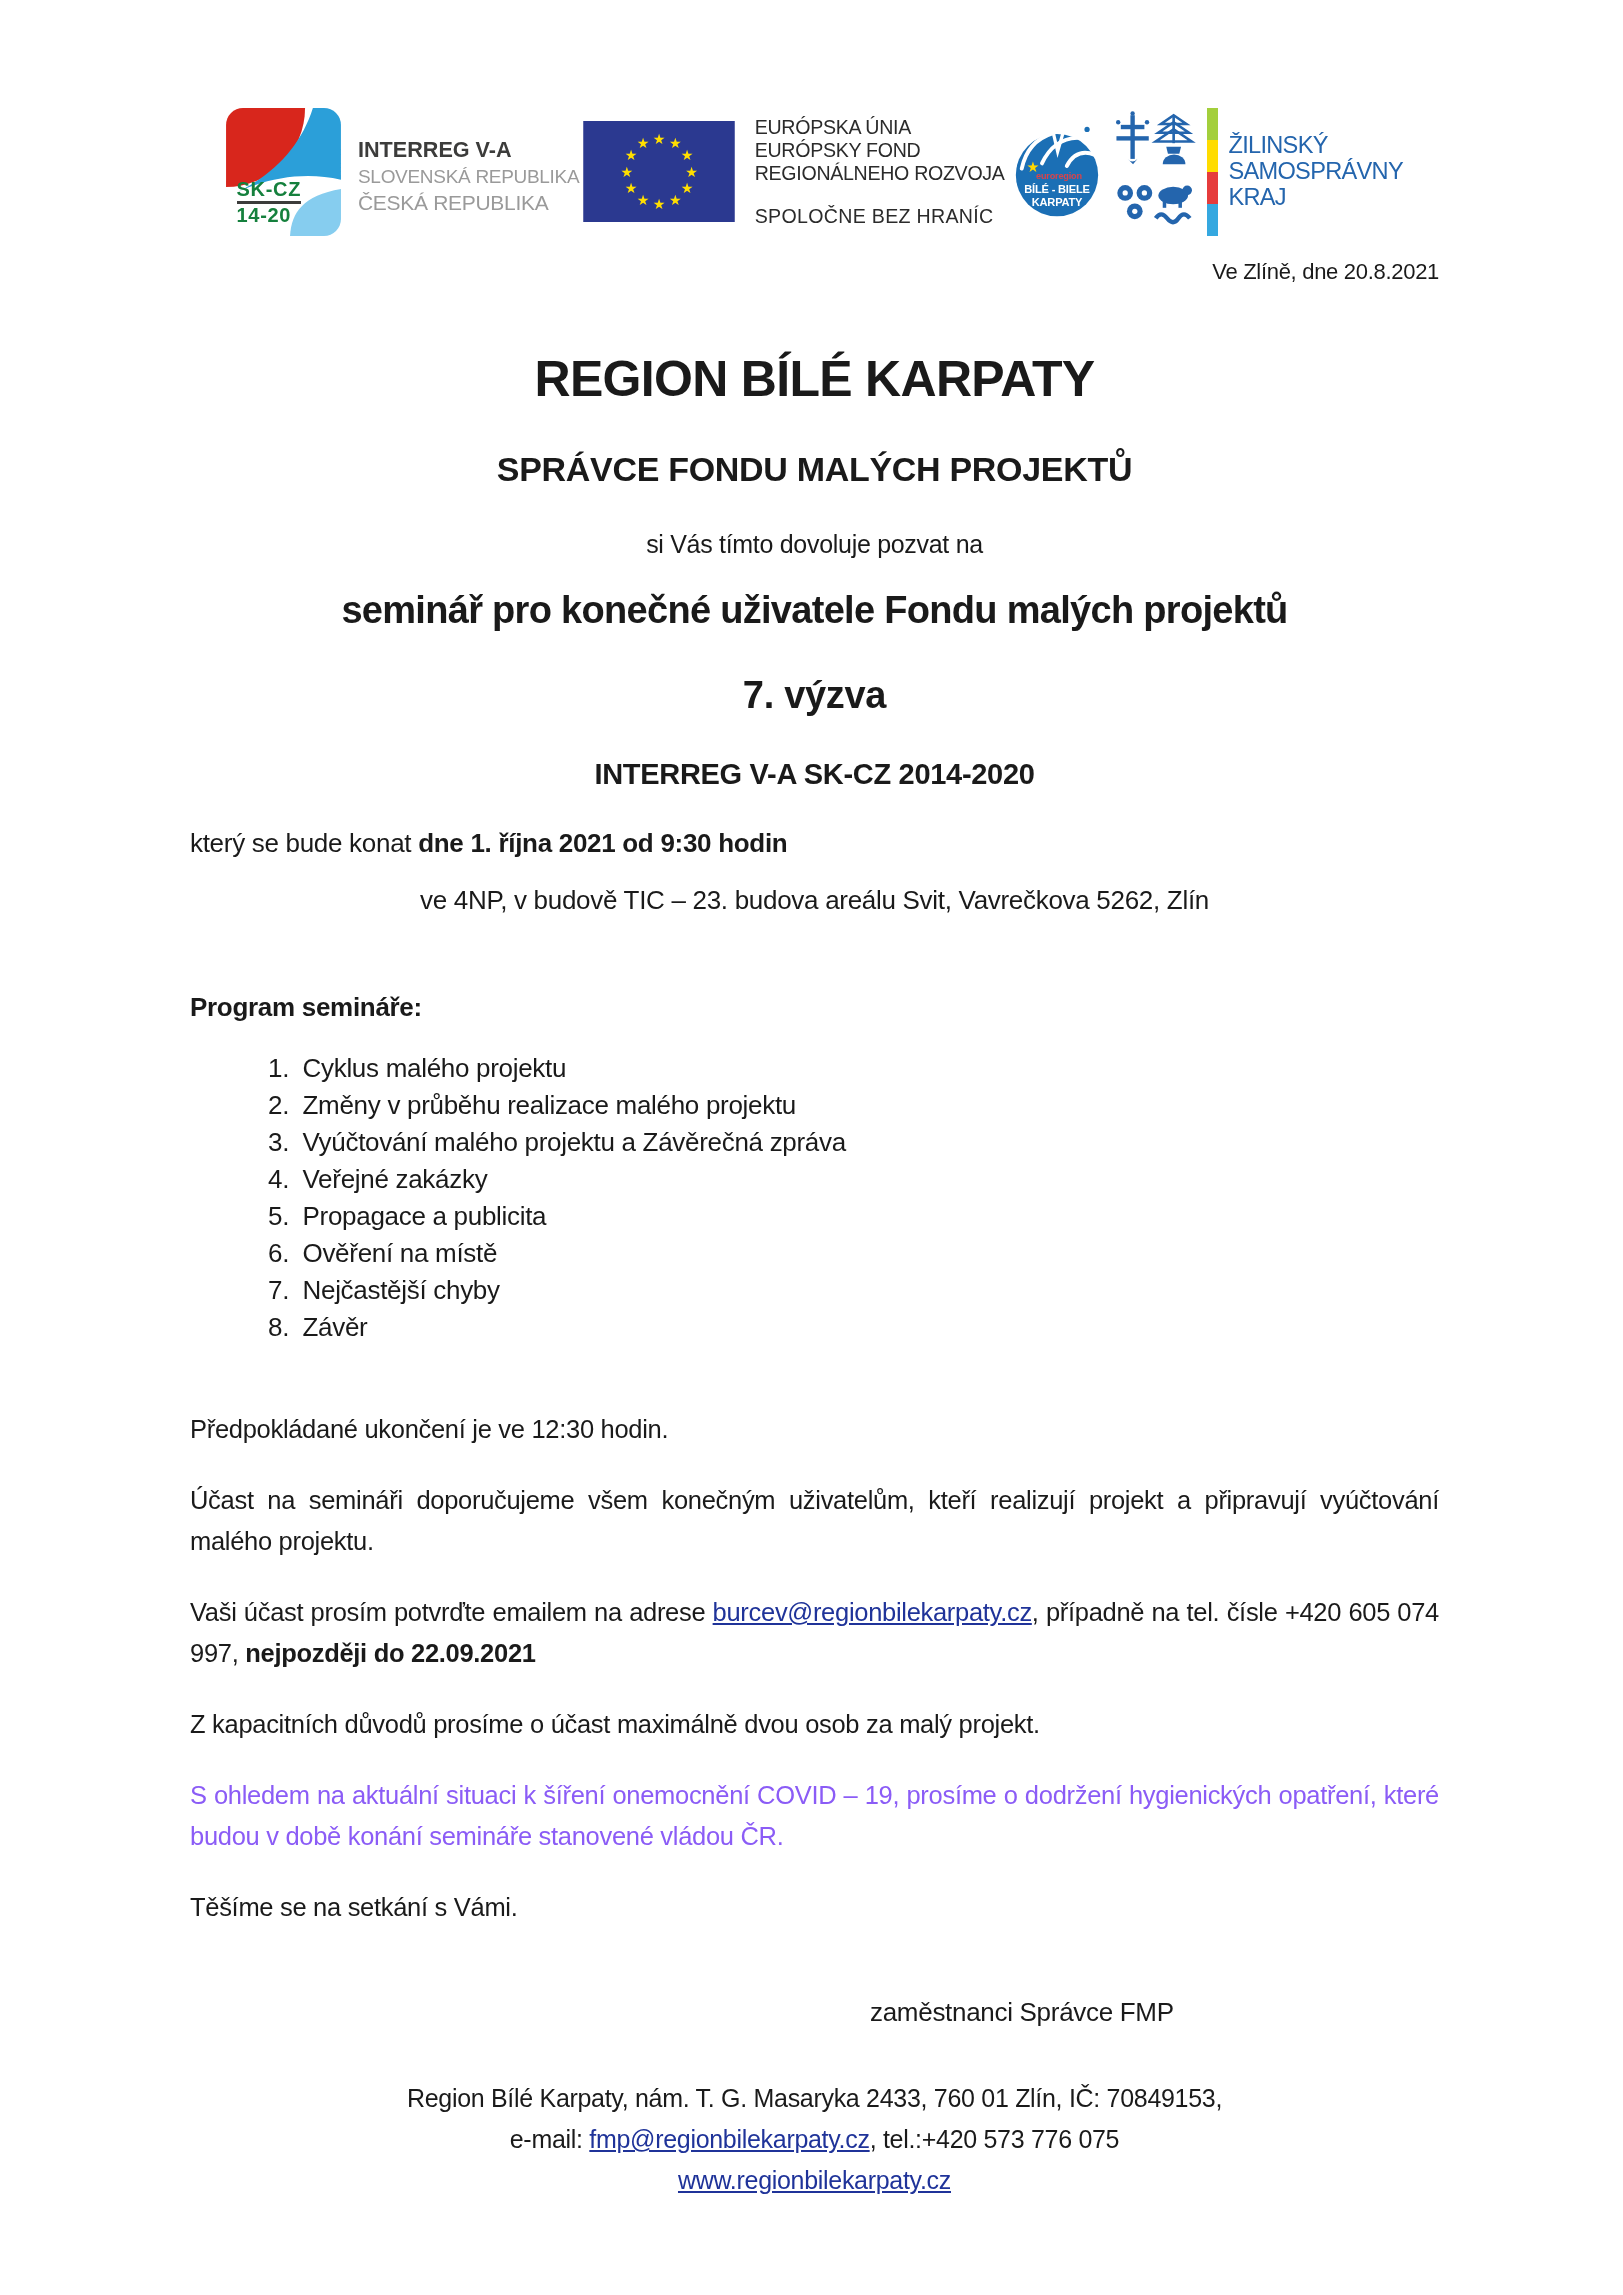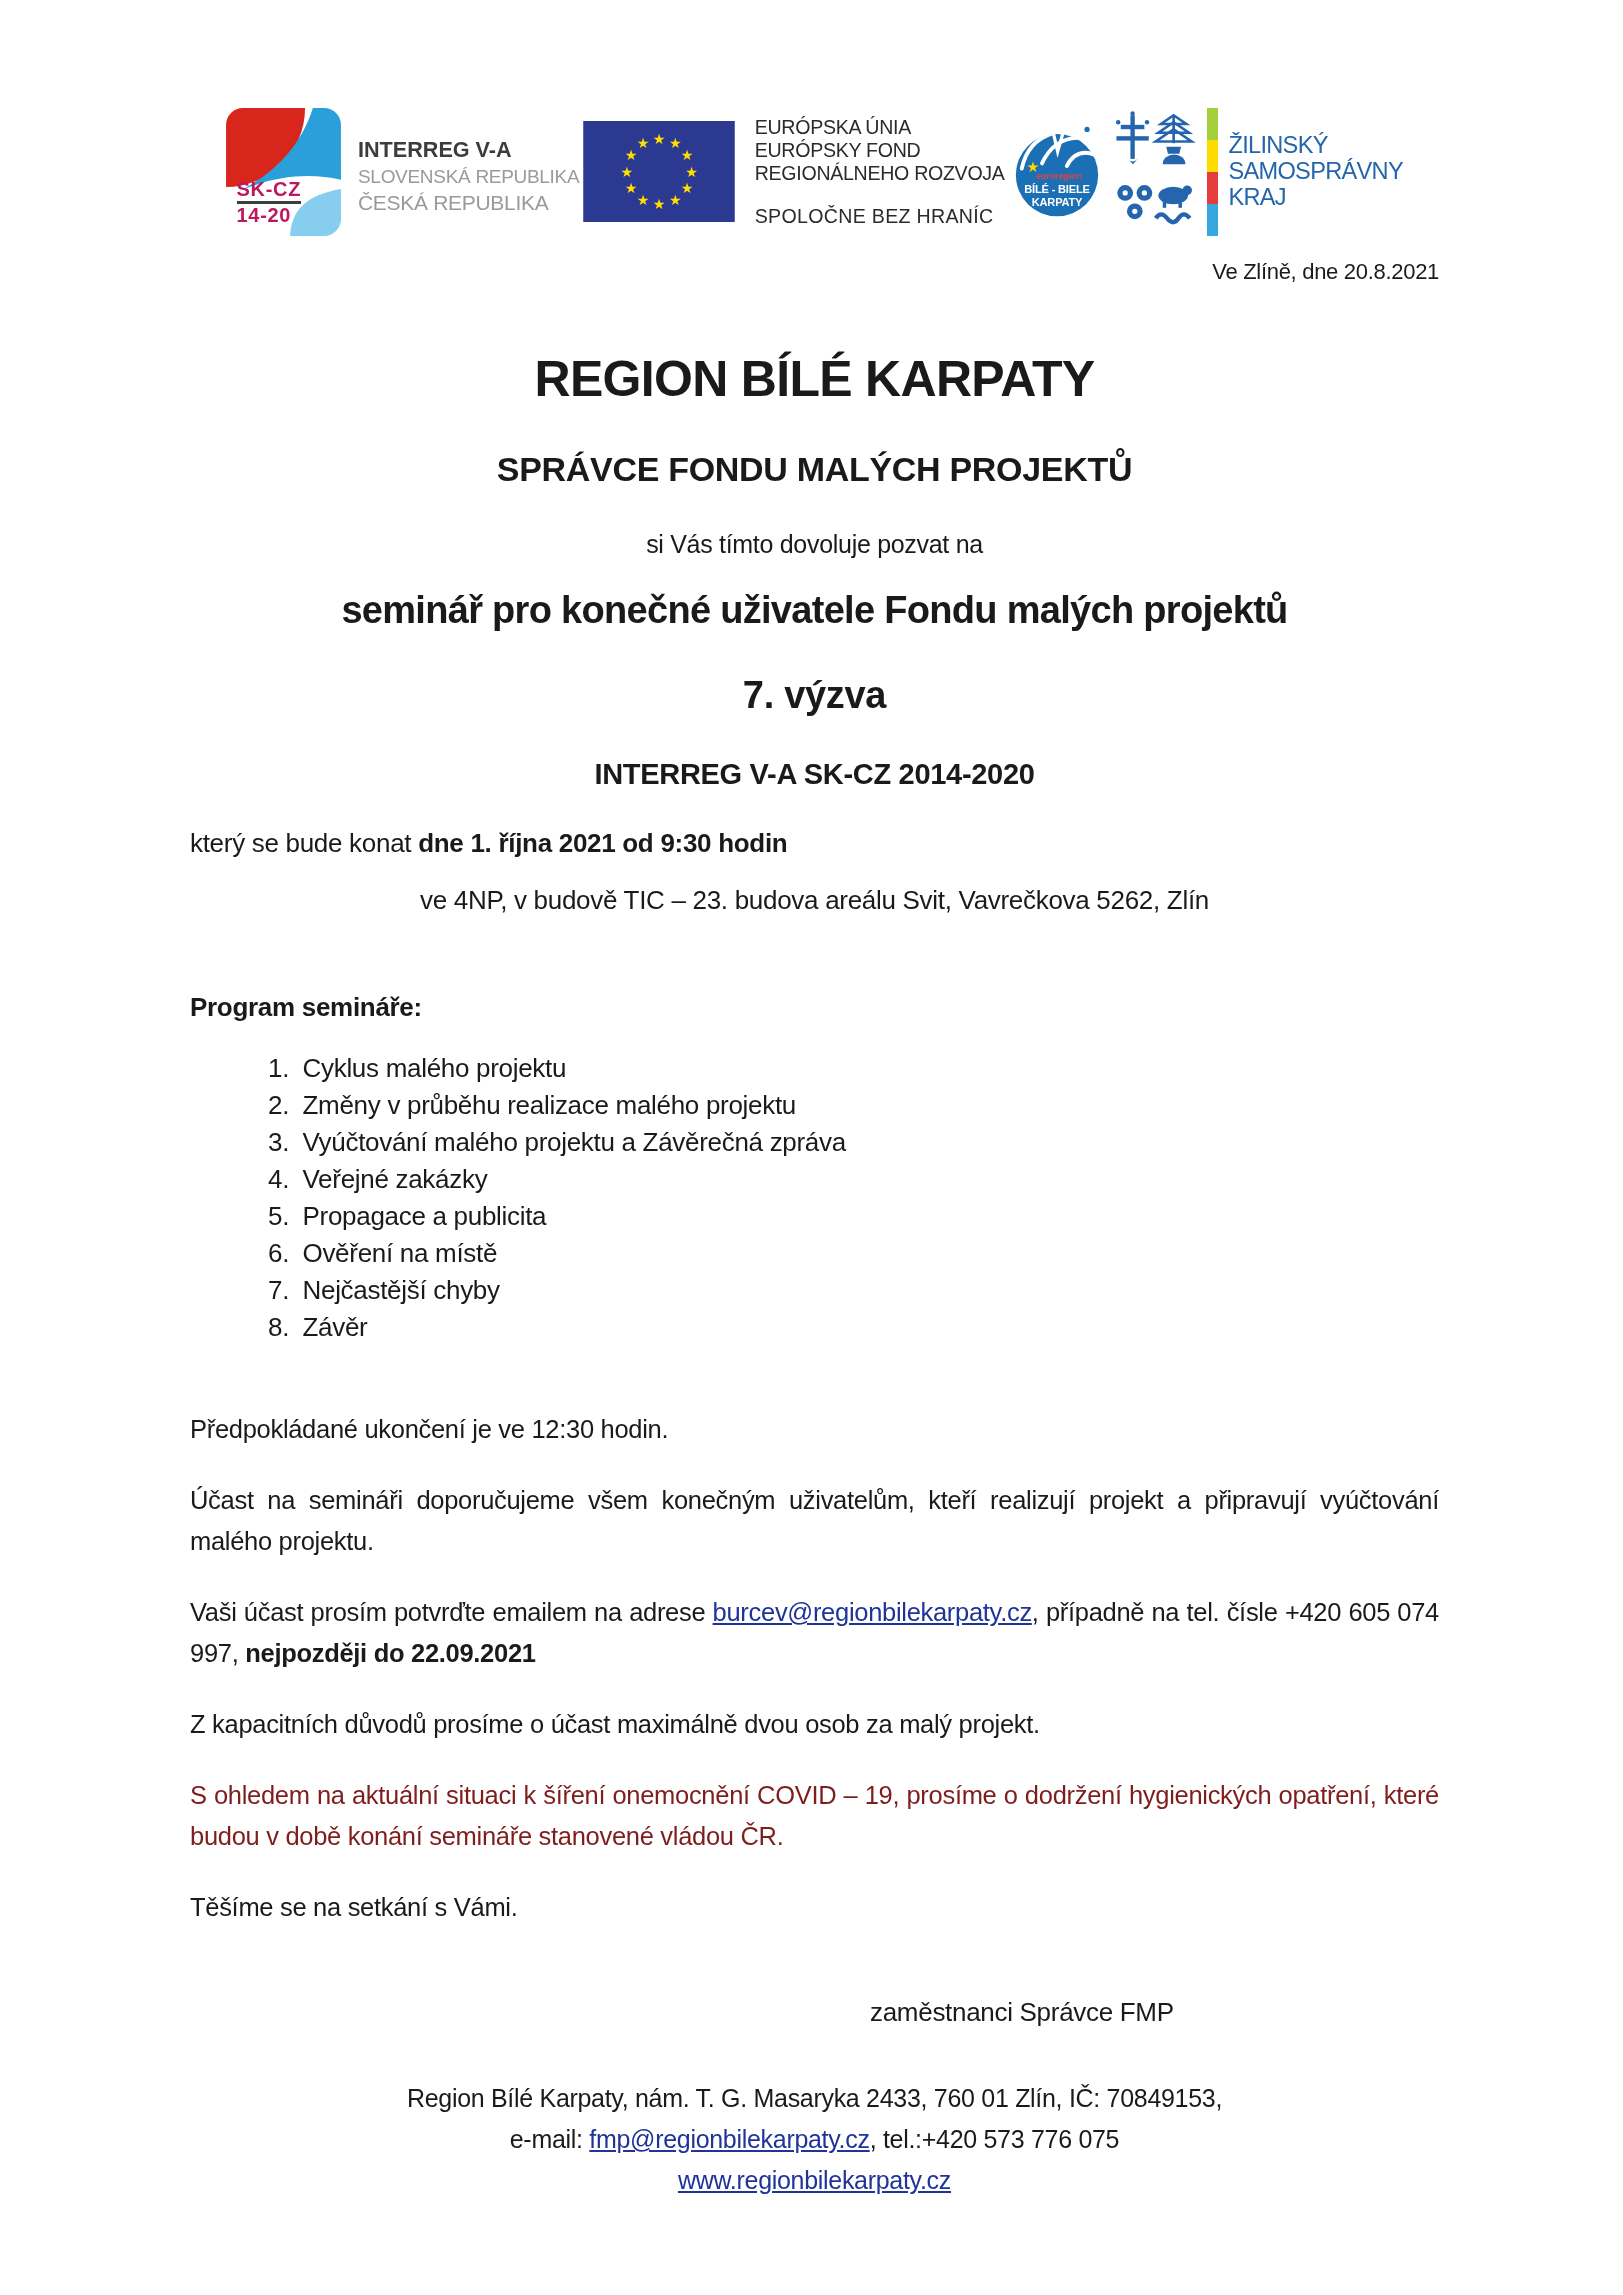--- a/index.html
+++ b/index.html
@@ -5,21 +5,21 @@
   html,body{margin:0;padding:0;background:#ffffff;}
   body{font-family:"Liberation Sans","DejaVu Sans",sans-serif;color:#1a1a1a;}
   .page{position:relative;width:1623px;height:2295px;box-sizing:border-box;
         padding:105px 184px 0 190px;overflow:hidden;background:#ffffff;letter-spacing:-0.3px;}
 
   
   .logo-row{display:flex;justify-content:space-between;align-items:center;
             padding:0 36px 0 36px;height:134px;}
   .logo{display:flex;align-items:center;}
   .interreg-mark{position:relative;width:115px;height:128px;flex:0 0 auto;}
-  .interreg-badge{position:absolute;left:10.5px;bottom:9.2px;color:#be185d;font-weight:bold;
+  .interreg-badge{position:absolute;left:10.5px;bottom:9.2px;color:#15803d;font-weight:bold;
                   font-size:20px;line-height:1.12;letter-spacing:0.7px;}
   .interreg-badge .top{border-bottom:3.3px solid #3c3c3b;padding-bottom:1.3px;}
   .interreg-text{margin-left:17px;}
   .interreg-text .l1{font-size:21.6px;font-weight:bold;color:#3c3c3b;letter-spacing:0;margin-top:8px;}
   .interreg-text .l2{font-size:19px;color:#9a9a9a;margin-top:3.9px;}
   .interreg-text .l3{font-size:21px;color:#9a9a9a;margin-top:3px;}
 
   .eu-text{margin-left:19.6px;}
   .eu-text .b{font-size:19.6px;font-weight:normal;color:#2b2b2b;line-height:1.18;}
   .eu-text .tag{font-size:19.6px;color:#2b2b2b;margin-top:19.6px;letter-spacing:0.3px;}
@@ -41,21 +41,21 @@
   .where-line{margin-top:26px;text-align:center;font-size:26px;}
 
   .prog-heading{margin-top:76px;font-size:26px;font-weight:bold;}
   ol.prog-list{margin:27.5px 0 0 0;padding:0 0 0 106px;font-size:26px;line-height:37px;}
   ol.prog-list li{padding-left:6.5px;}
 
   .para{font-size:25.5px;line-height:41px;}
   .p-end{margin-top:63px;}
   .p-just{margin-top:30px;text-align:justify;}
   .p-norm{margin-top:30px;}
-  .covid{color:#7f1d1d;}
+  .covid{color:#8b5cf6;}
   a.doclink{color:#1f3399;text-decoration:underline;}
   .signature{margin-top:69px;padding-left:680px;font-size:26px;}
 
   .footer{margin-top:50px;text-align:center;font-size:25px;line-height:41px;}
 
   svg text{font-family:"Liberation Sans","DejaVu Sans",sans-serif;}
 </style>
 </head>
 <body>
 

